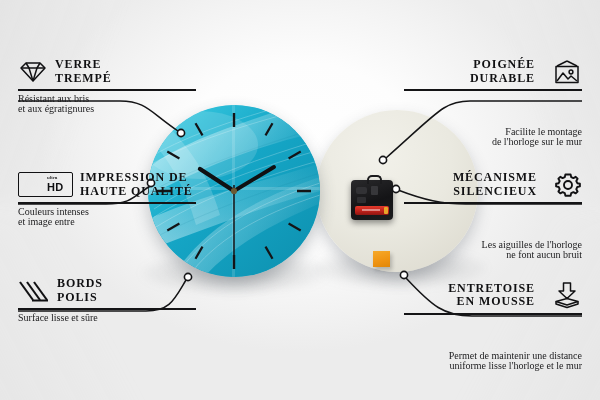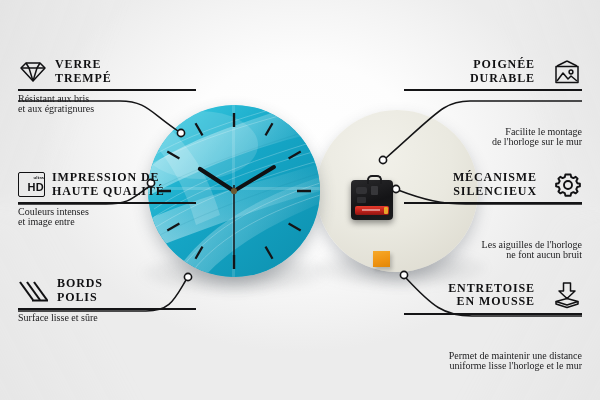--- a/index.html
+++ b/index.html
@@ -103,22 +103,22 @@
   .rule{height:1.6px;background:#141416;margin:4px 0 3px 0;}
   .desc{
     font-family:"Liberation Serif", serif;
     font-size:10px;line-height:10px;color:#1b1b1d;white-space:pre-line;
   }
   .feature.right .desc{text-align:right;margin-top:36px;}
   .icon{flex:0 0 auto;display:block;}
 
   .ultrahd-box{
     width:25px;height:23px;border:1.6px solid #111113;border-radius:2px;
-    display:flex;flex-direction:column;align-items:flex-end;justify-content:center;
-    font-family:"Liberation Sans", sans-serif;color:#111113;line-height:1;
+    display:flex;flex-direction:column;align-items:flex-start;justify-content:center;
+    font-family:"Liberation Sans", sans-serif;color:#111113;line-height:1;padding-left:28px;
   }
   .ultrahd-box .u{font-size:4.4px;letter-spacing:.2px;font-weight:700;}
   .ultrahd-box .hd{font-size:11px;font-weight:700;letter-spacing:.3px;margin-top:1px;}
 
   
   #feat-verre{left:18px;top:58px;}
   #feat-impression{left:18px;top:171px;}
   #feat-bords{left:18px;top:277px;}
   #feat-poignee{left:404px;top:58px;}
   #feat-mecanisme{left:404px;top:171px;}

